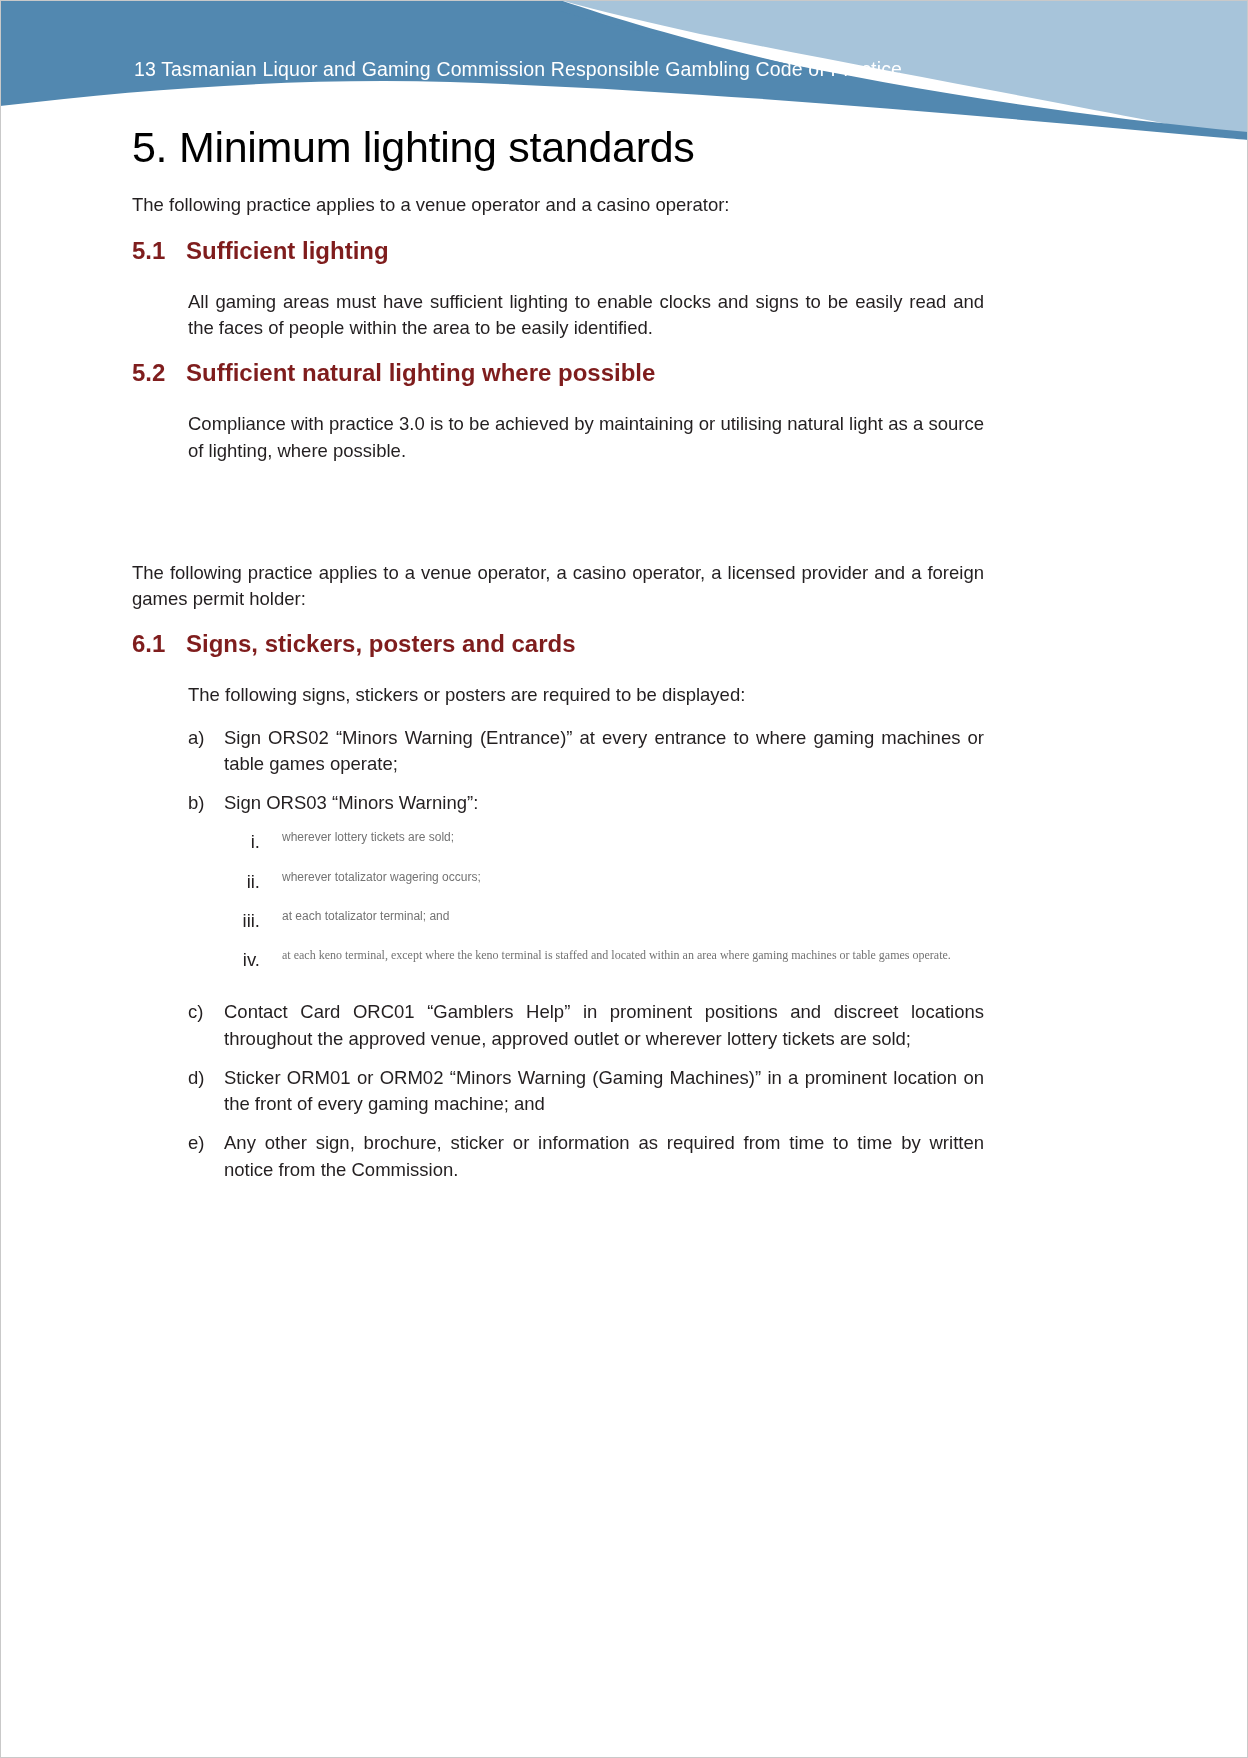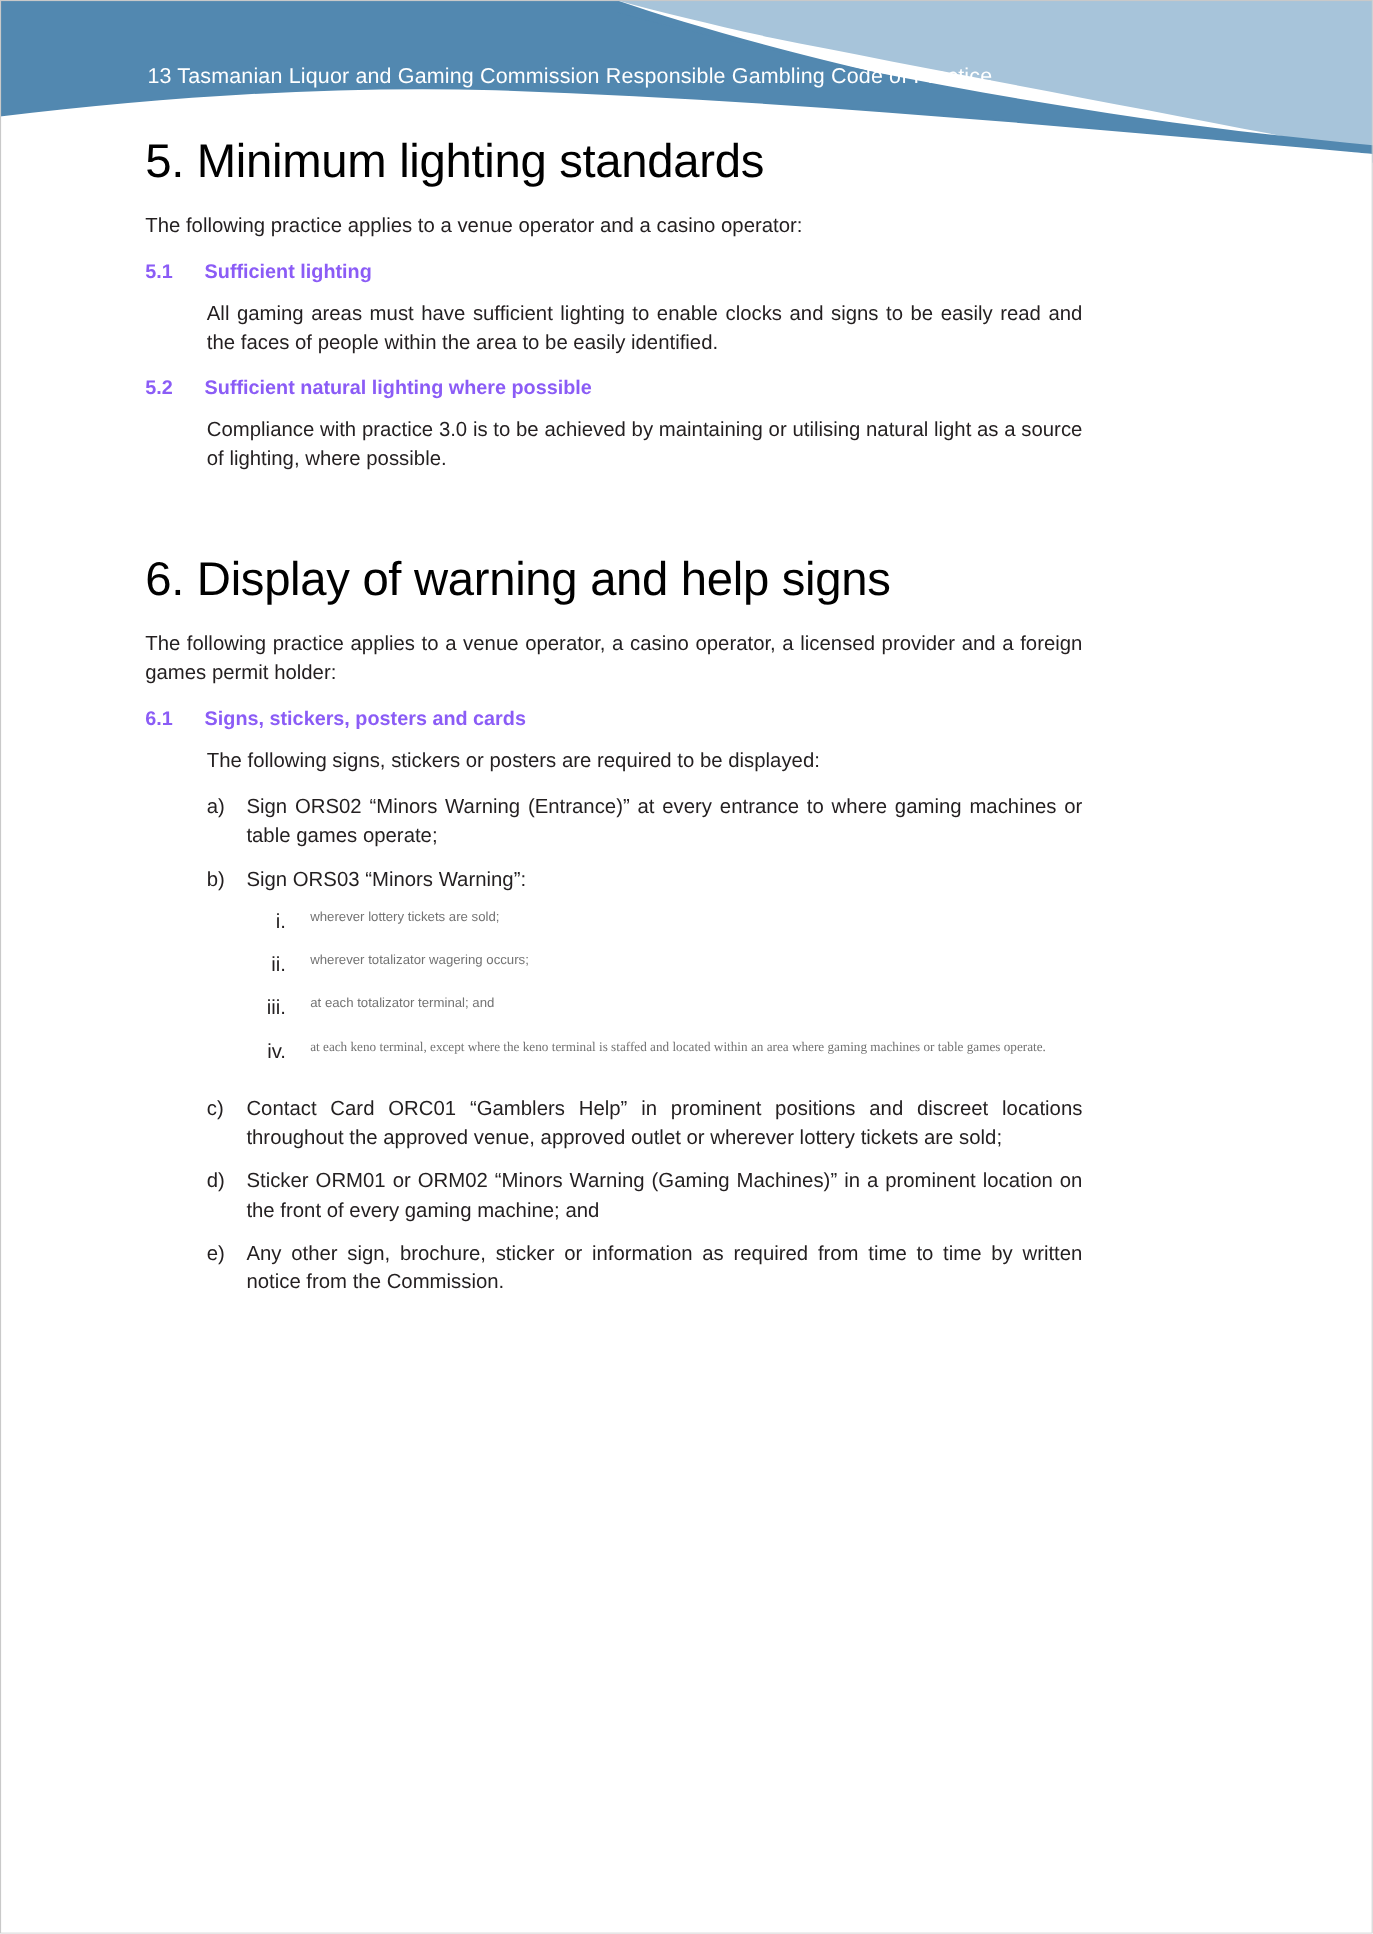--- a/index.html
+++ b/index.html
@@ -77,32 +77,32 @@
     font-size: 18.5px;
     line-height: 1.42;
     color: #231f20;
     margin: 22px 0 0 0;
     text-align: justify;
   }
 
   .sub-head {
     display: flex;
     margin-top: 18px;
-    color: #8b5cf6;
-    font-size: 18px;
+    color: #7f1d1d;
+    font-size: 24px;
     font-weight: bold;
   }
   .sub-head .num {
     width: 54px;
     flex: 0 0 54px;
   }
   .sub-head .txt { flex: 1 1 auto; }
 
   .sub-body {
-    margin: 14px 0 0 56px;
+    margin: 24px 0 0 56px;
     font-size: 18.5px;
     line-height: 1.42;
     color: #231f20;
     text-align: justify;
   }
 
   .gap-before-6 { height: 74px; }
 
   
   ul.lvl1 {
@@ -189,21 +189,20 @@
     <p class="sub-body">All gaming areas must have sufficient lighting to enable clocks and signs to be easily read and the faces of people within the area to be easily identified.</p>
 
     <div class="sub-head">
       <span class="num">5.2</span>
       <span class="txt">Sufficient natural lighting where possible</span>
     </div>
     <p class="sub-body">Compliance with practice 3.0 is to be achieved by maintaining or utilising natural light as a source of lighting, where possible.</p>
 
     <div class="gap-before-6"></div>
 
-    <h1 class="section-title sec6-title">6. Display of warning and help signs</h1>
 
     <p class="intro">The following practice applies to a venue operator, a casino operator, a licensed provider and a foreign games permit holder:</p>
 
     <div class="sub-head">
       <span class="num">6.1</span>
       <span class="txt">Signs, stickers, posters and cards</span>
     </div>
     <p class="sub-body">The following signs, stickers or posters are required to be displayed:</p>
 
     <ul class="lvl1">

